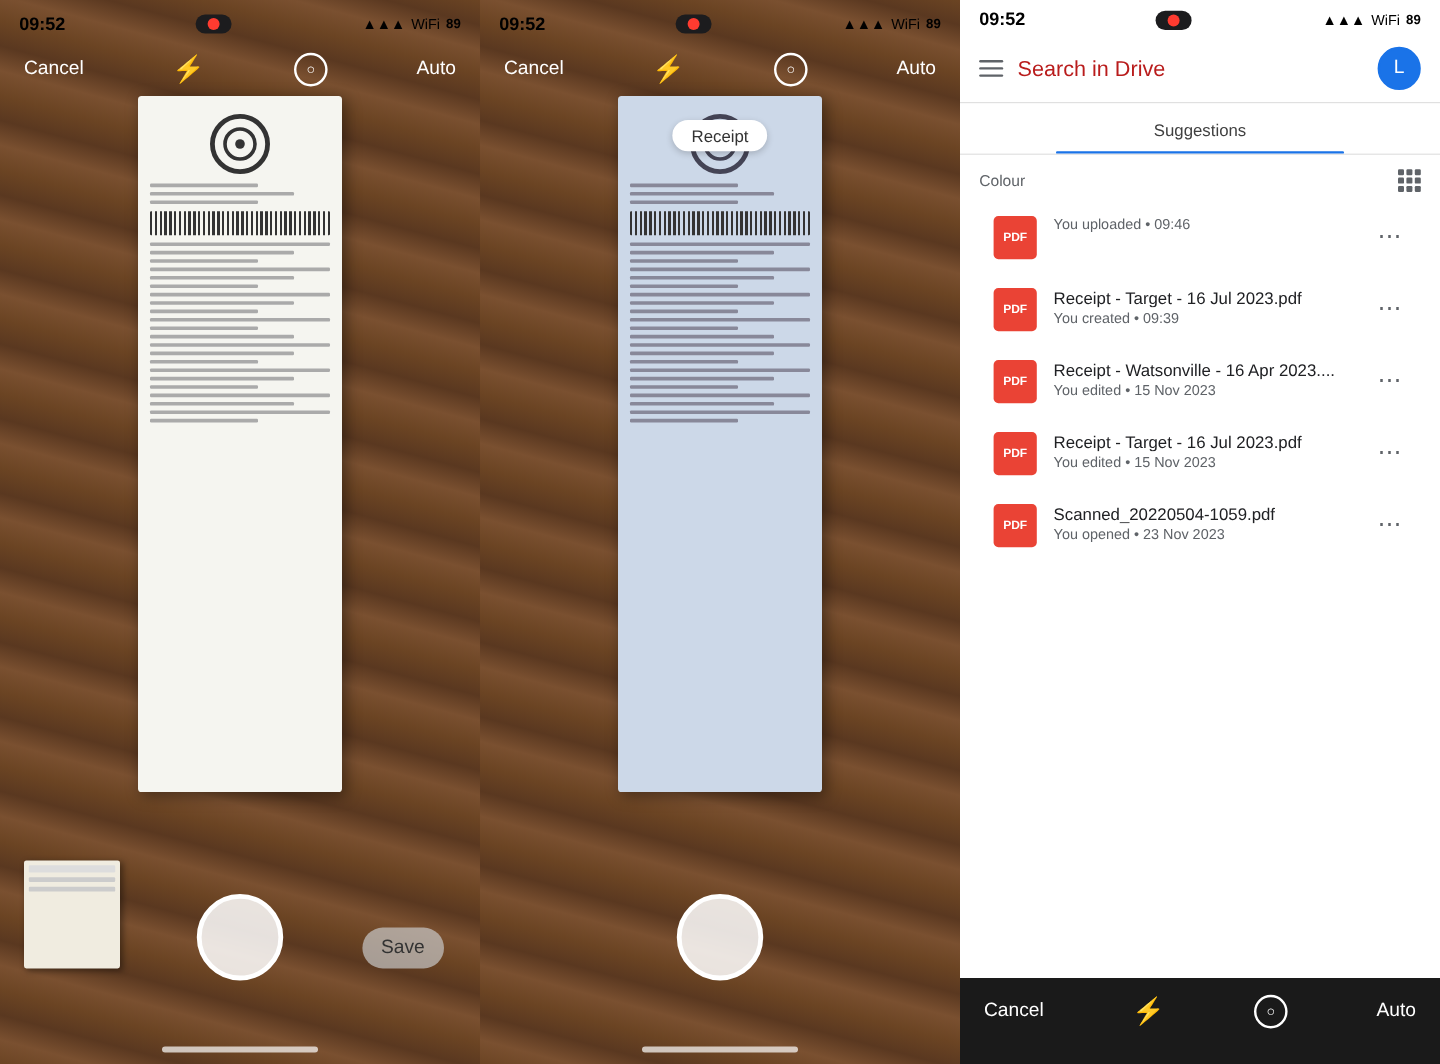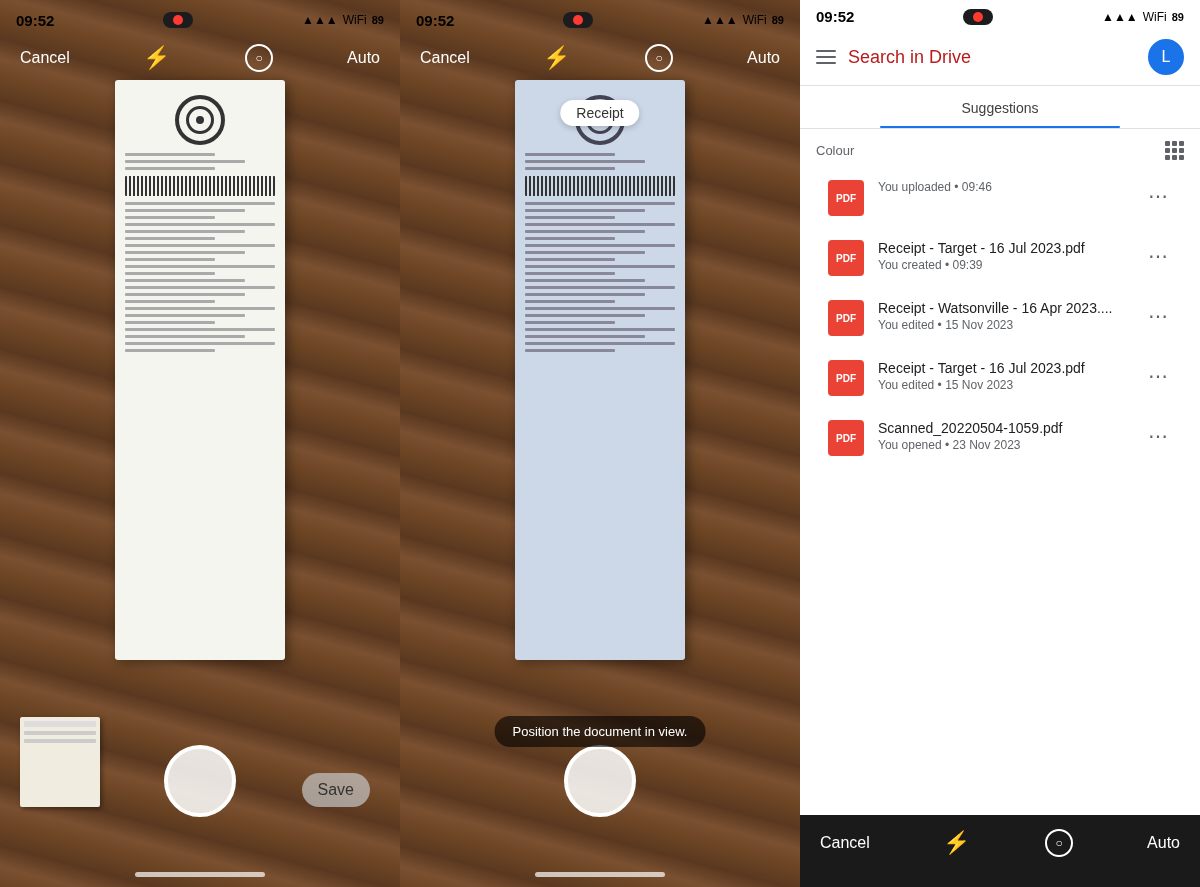--- a/index.html
+++ b/index.html
@@ -607,21 +607,20 @@
       <div class="receipt-line full" style="background:#889;"></div>
       <div class="receipt-line medium" style="background:#889;"></div>
       <div class="receipt-line short" style="background:#889;"></div>
       <div class="receipt-line full" style="background:#889;"></div>
       <div class="receipt-line medium" style="background:#889;"></div>
       <div class="receipt-line full" style="background:#889;"></div>
       <div class="receipt-line short" style="background:#889;"></div>
     </div>
   </div>
 
-  <div class="position-hint">Position the document in view.</div>
 
   <div class="shutter-container">
     <div class="shutter-btn"></div>
   </div>
 
   <div class="home-bar"></div>
 </div>
 
 <div class="drive-panel">
 

